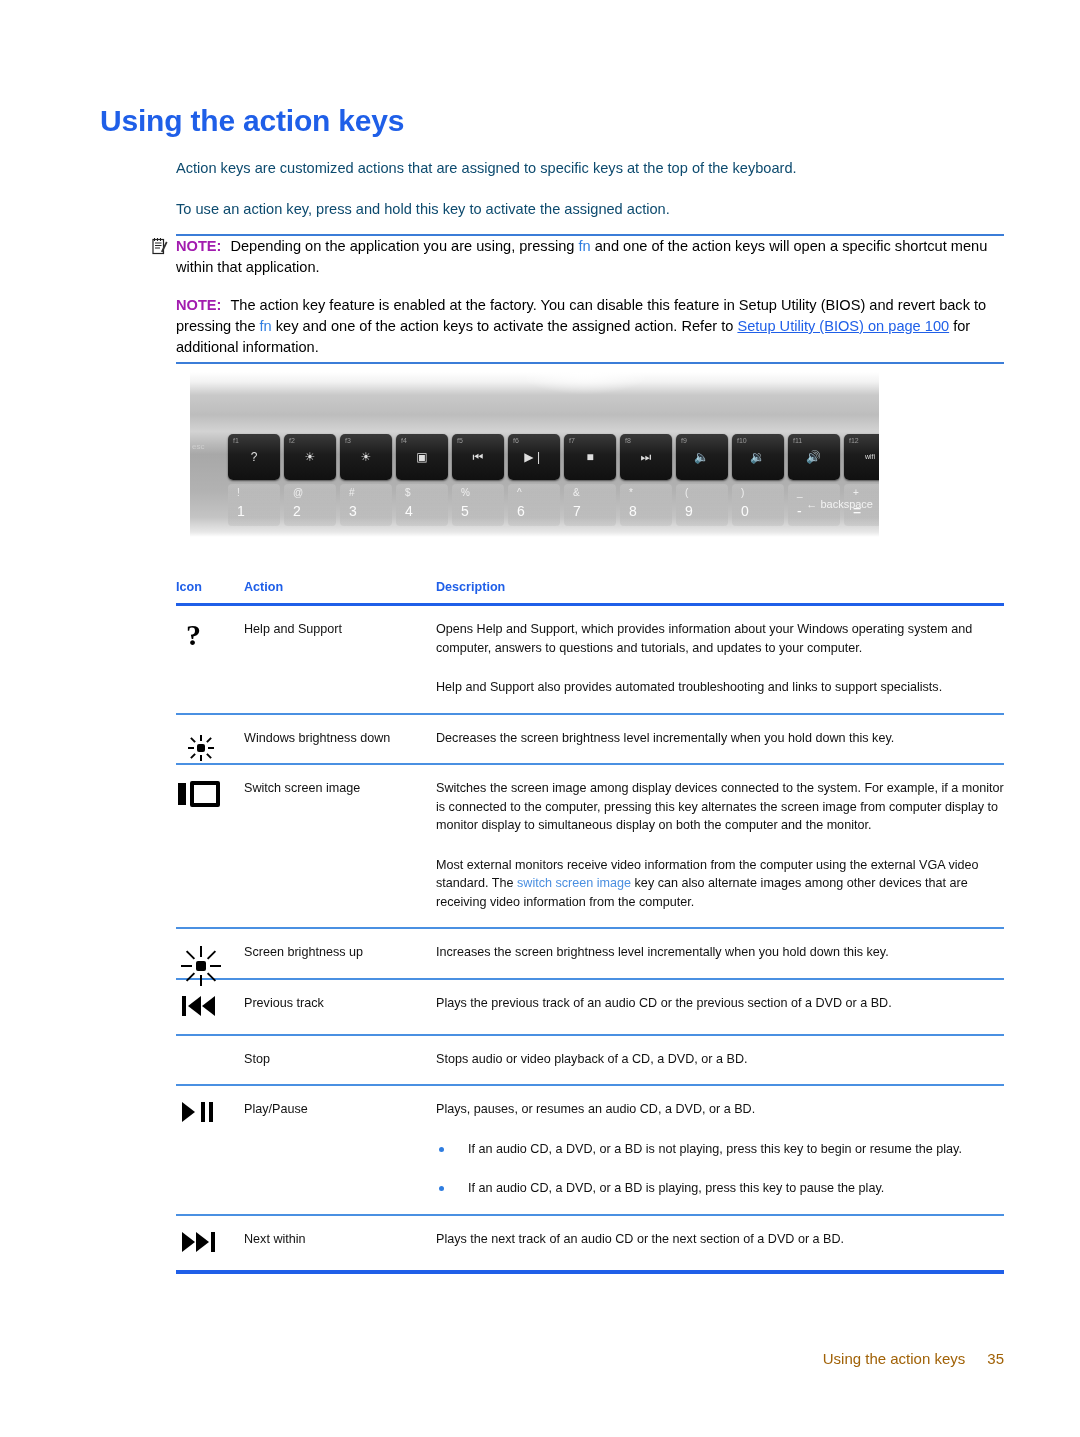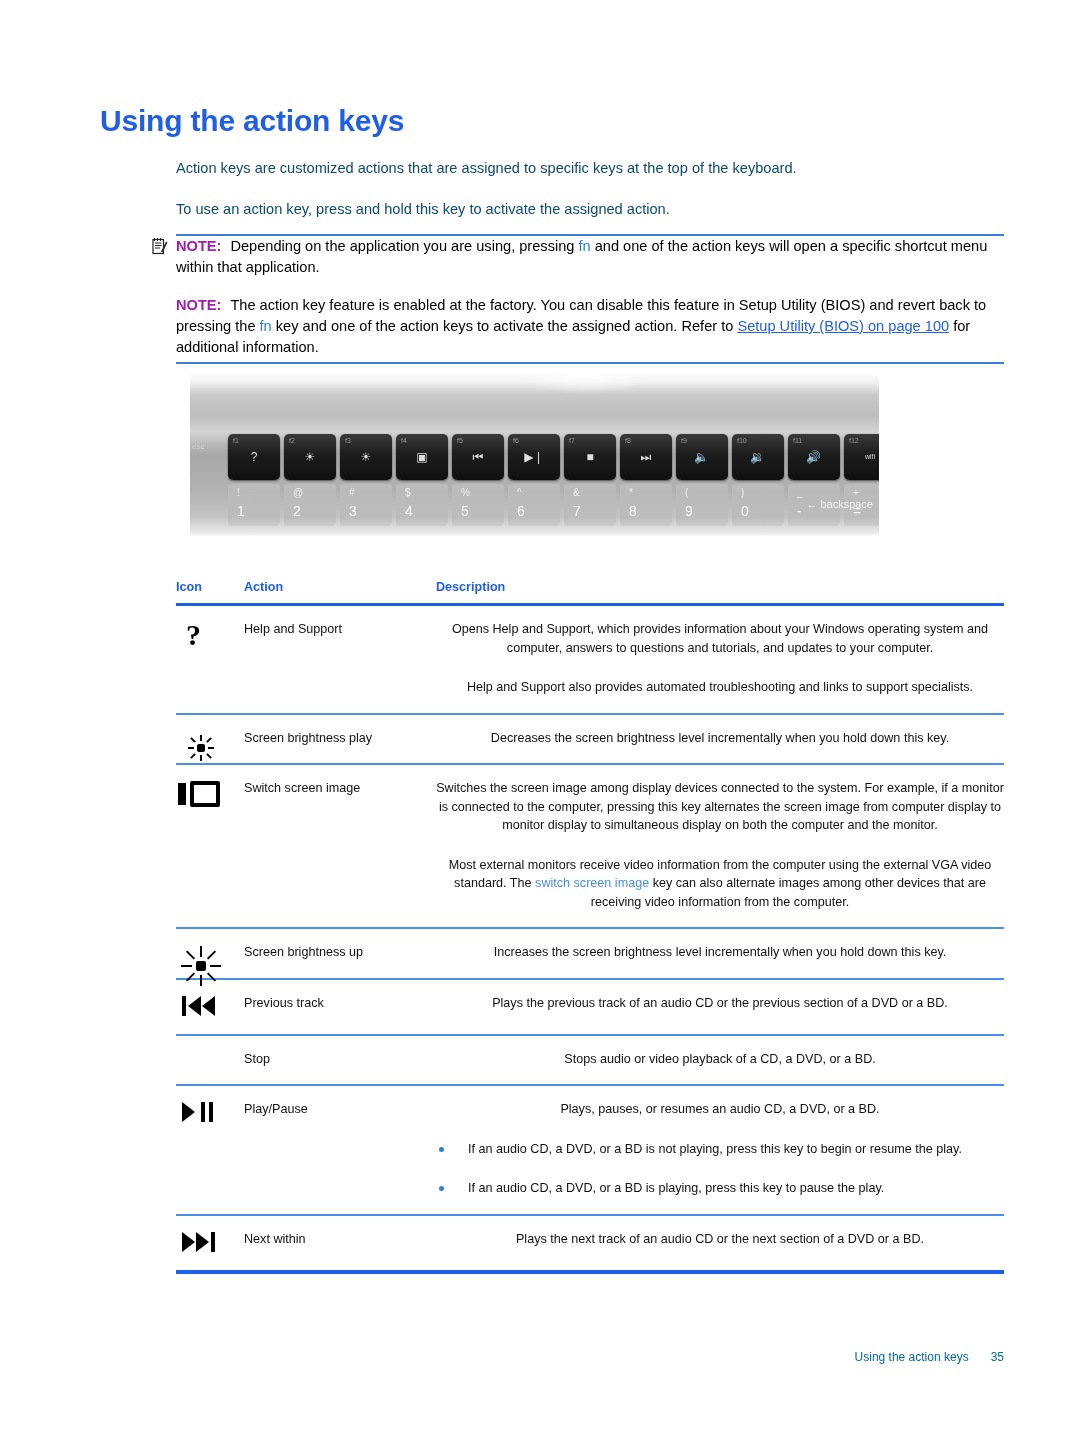--- a/index.html
+++ b/index.html
@@ -221,21 +221,21 @@
     vertical-align: top;
     padding: 14px 0 16px 0;
     line-height: 18.5px;
     color: #111;
   }
   .col-icon { width: 68px; }
   .col-action { width: 192px; }
   .col-desc { width: 568px; }
 
   .td-icon { padding-top: 10px; }
-  .desc-p { margin: 0; text-align: center; }
+  .desc-p { margin: 0; }
   .desc-p + .desc-p { margin-top: 21px; }
 
   .bullets {
     list-style: none;
     margin: 0;
     padding: 0;
   }
   .bullets li {
     position: relative;
     padding-left: 32px;
@@ -363,22 +363,22 @@
     height: 34px;
     background: #000;
     margin-left: 8px;
   }
 
   
   .footer {
     position: absolute;
     right: 76px;
     top: 1350px;
-    font-size: 12px;
-    color: #0369a1;
+    font-size: 15px;
+    color: #a16207;
     white-space: nowrap;
   }
   .footer .fpage { margin-left: 22px; }
 </style>
 </head>
 <body>
 
 <div class="page">
 
   <div class="page-title">Using the action keys</div>
@@ -546,21 +546,21 @@
       <tr>
         <td class="td-icon">
           <span class="sun sun-sm">
             <span class="core"></span>
             <span class="ray r-n"></span><span class="ray r-s"></span>
             <span class="ray r-w"></span><span class="ray r-e"></span>
             <span class="ray r-ne"></span><span class="ray r-nw"></span>
             <span class="ray r-se"></span><span class="ray r-sw"></span>
           </span>
         </td>
-        <td>Screen brightness play</td>
+        <td>Windows brightness down</td>
         <td>
           <p class="desc-p">Decreases the screen brightness level incrementally when you hold down this key.</p>
         </td>
       </tr>
 
       <tr>
         <td class="td-icon">
           <span class="icn-switch">
             <span class="bar-l"></span>
             <span class="screen"></span>

